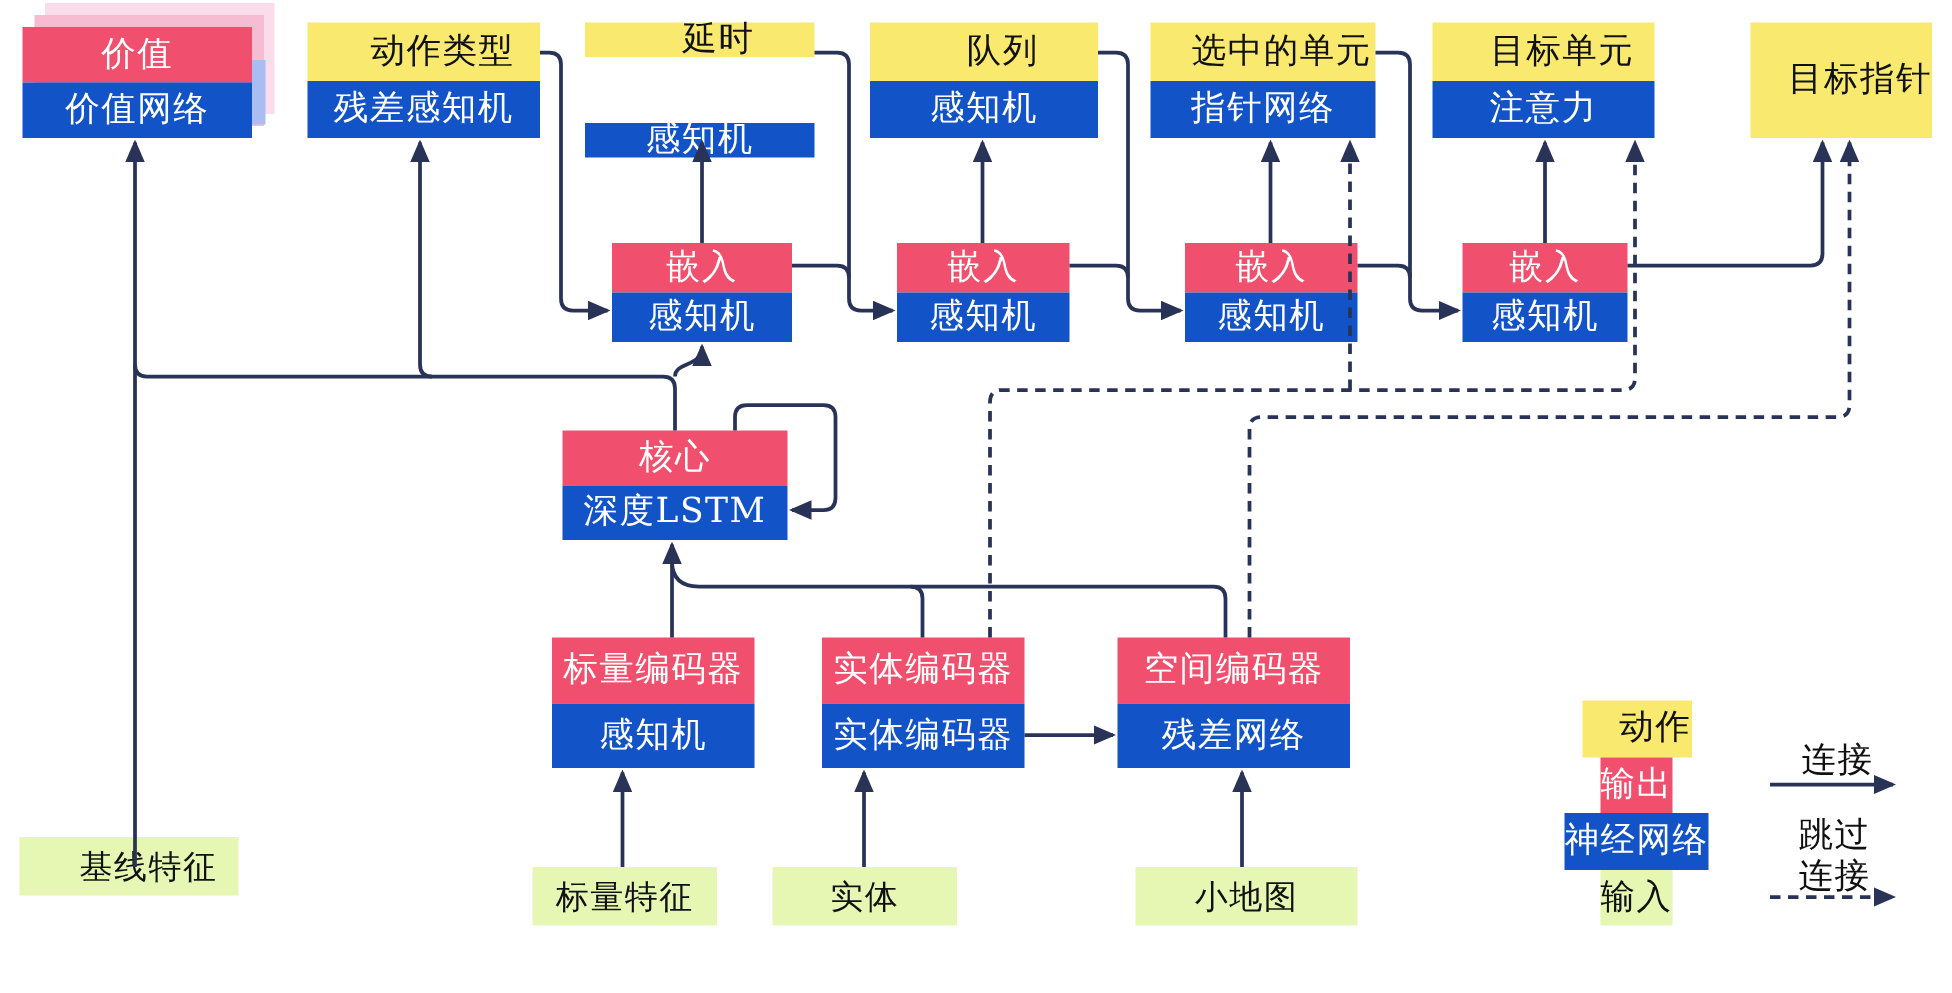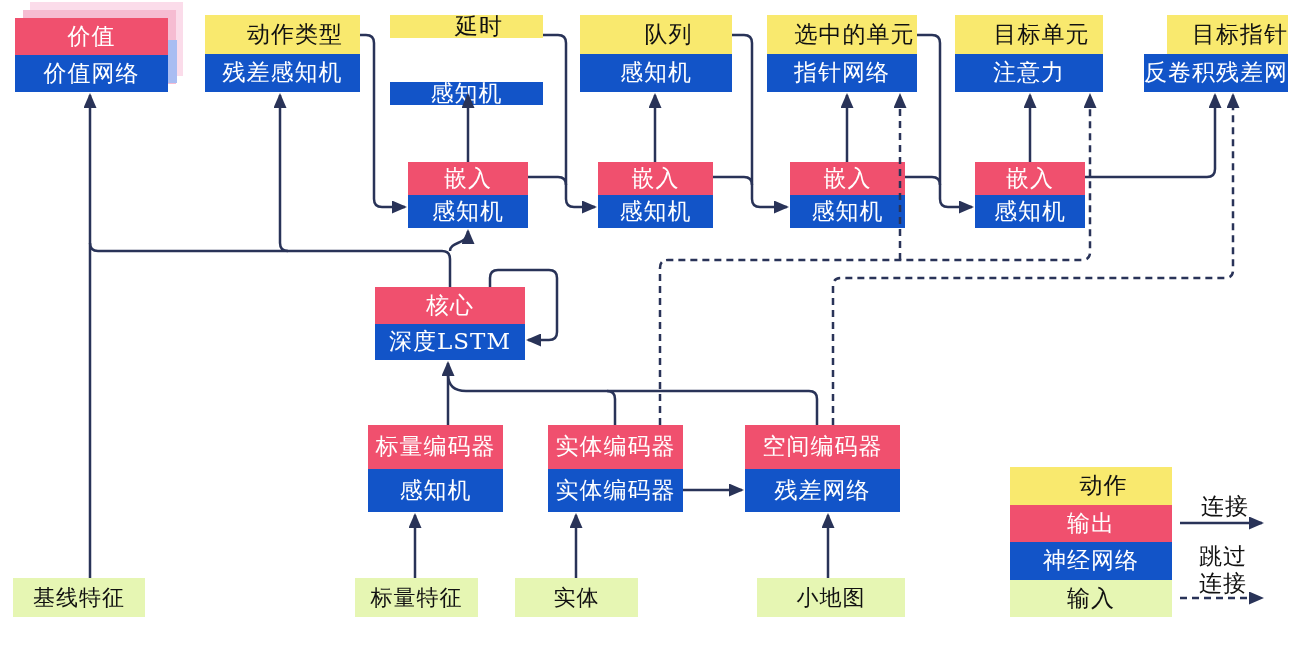--- a/index.html
+++ b/index.html
@@ -47,21 +47,20 @@
   <div class="node" style="left:767px;top:15px;width:150px;height:77px;">
     <div class="row yellow">选中的单元</div>
     <div class="row blue">指针网络</div>
   </div>
   <div class="node" style="left:955px;top:15px;width:148px;height:77px;">
     <div class="row yellow">目标单元</div>
     <div class="row blue">注意力</div>
   </div>
   <div class="node" style="left:1142px;top:15px;width:146px;height:77px;align-items:flex-end;">
     <div class="row yellow">目标指针</div>
-    <div class="row blue">反卷积残差网</div>
   </div>
 
   <div class="node" style="left:408px;top:162px;width:120px;height:66px;">
     <div class="row red">嵌入</div>
     <div class="row blue">感知机</div>
   </div>
   <div class="node" style="left:598px;top:162px;width:115px;height:66px;">
     <div class="row red">嵌入</div>
     <div class="row blue">感知机</div>
   </div>
@@ -85,26 +84,26 @@
   </div>
   <div class="node" style="left:548px;top:425px;width:135px;height:87px;">
     <div class="row red">实体编码器</div>
     <div class="row blue">实体编码器</div>
   </div>
   <div class="node" style="left:745px;top:425px;width:155px;height:87px;">
     <div class="row red">空间编码器</div>
     <div class="row blue">残差网络</div>
   </div>
 
-  <div class="single green" style="left:13px;top:578px;width:132px;height:39px;">基线特征</div>
+  <div class="single green" style="left:13px;top:558px;width:120px;height:39px;padding-left:26px;">基线特征</div>
   <div class="single green" style="left:355px;top:578px;width:123px;height:39px;">标量特征</div>
   <div class="single green" style="left:515px;top:578px;width:123px;height:39px;">实体</div>
   <div class="single green" style="left:757px;top:578px;width:148px;height:39px;">小地图</div>
 
-  <div class="node" style="left:1010px;top:467px;width:162px;height:150px;">
+  <div class="node" style="left:1010px;top:467px;width:162px;height:150px;align-items:center;">
     <div class="row yellow">动作</div>
     <div class="row red">输出</div>
     <div class="row blue">神经网络</div>
     <div class="row green">输入</div>
   </div>
   <div class="legend-label" style="left:1180px;top:493px;width:90px;height:26px;">连接</div>
   <div class="legend-label" style="left:1178px;top:543px;width:90px;height:26px;">跳过</div>
   <div class="legend-label" style="left:1178px;top:570px;width:90px;height:26px;">连接</div>
 
   <svg id="wires" width="1301" height="662" viewBox="0 0 1301 662">

